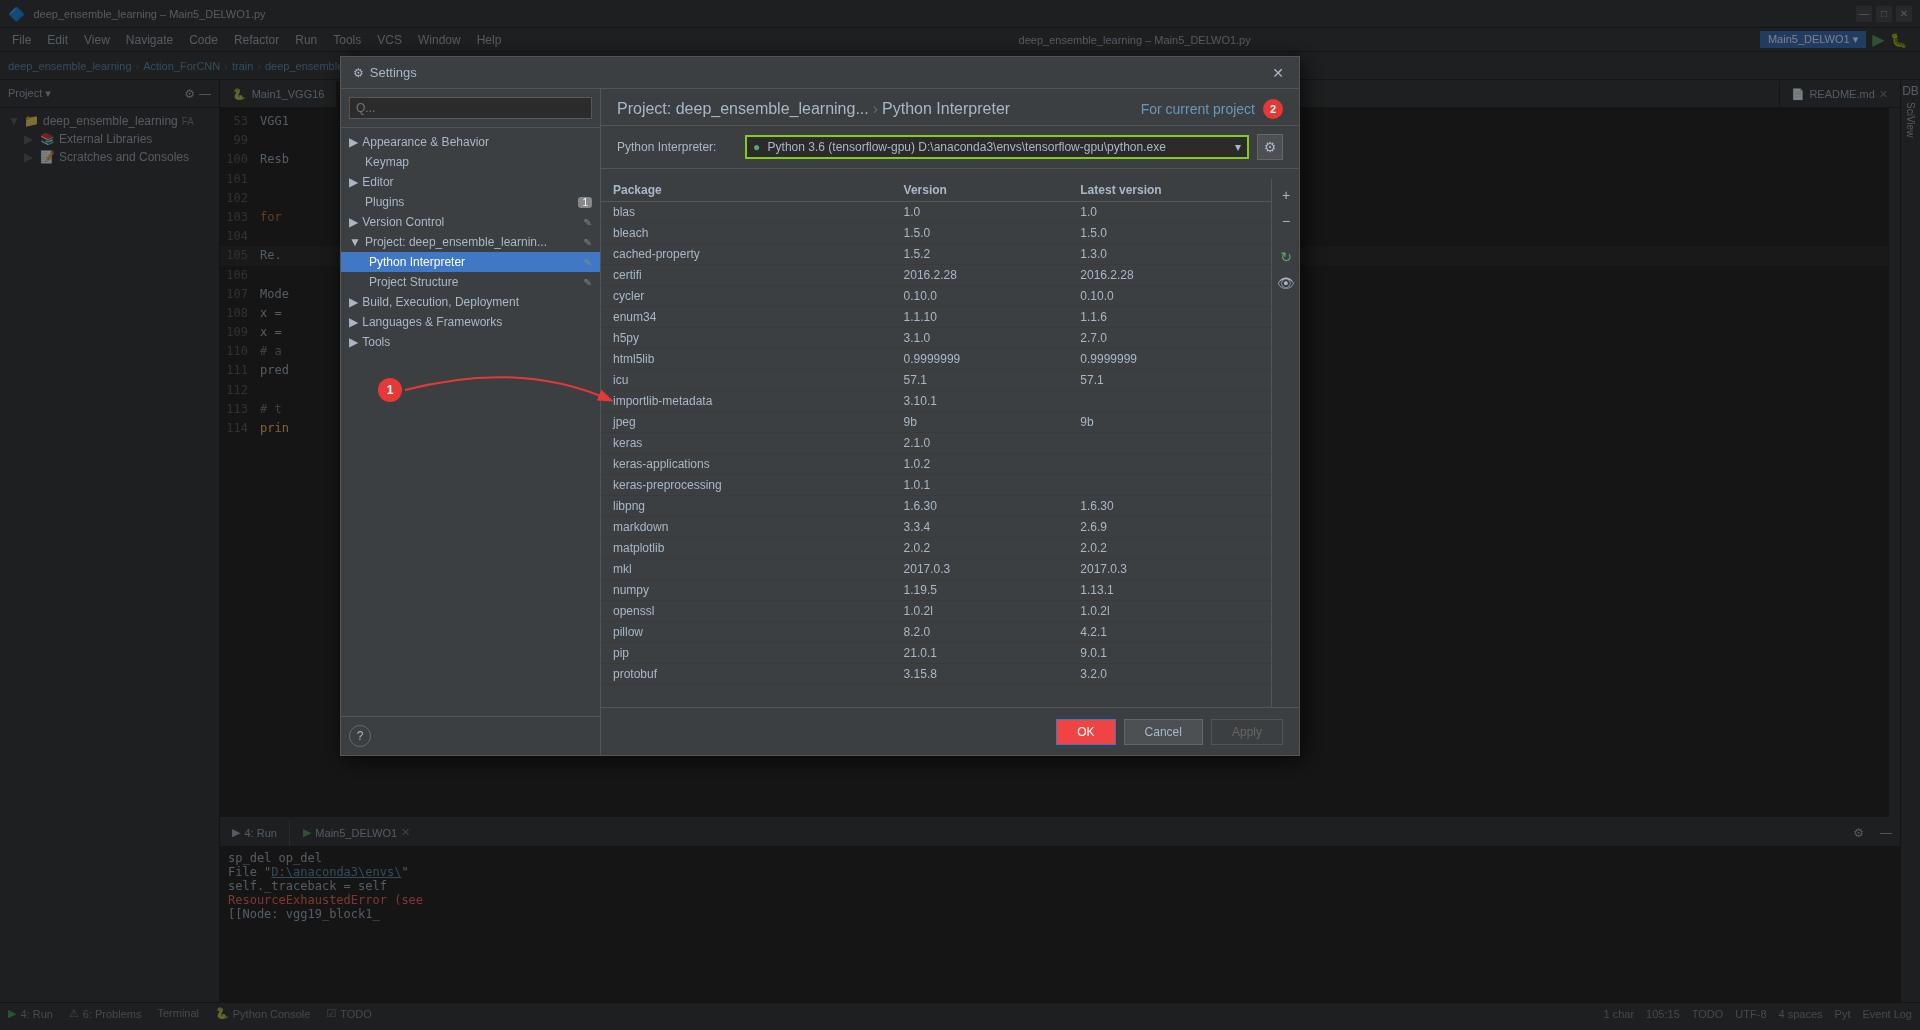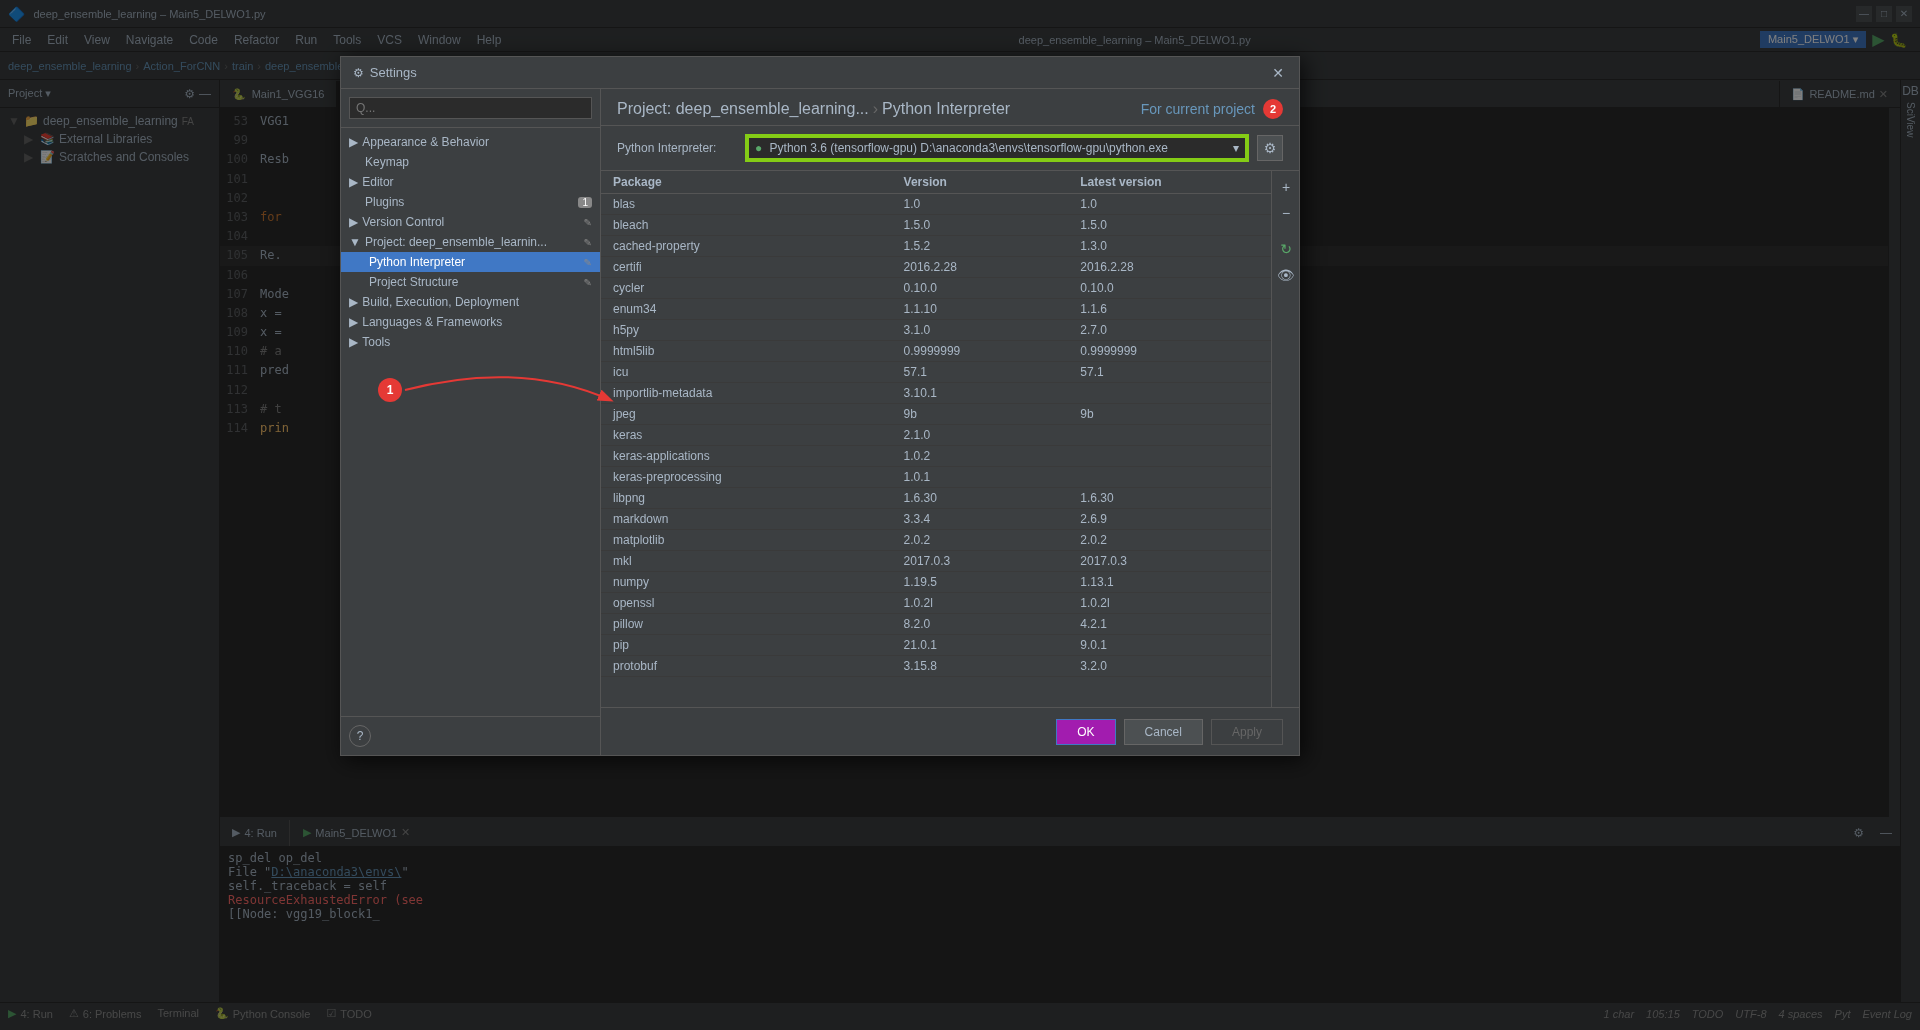--- a/index.html
+++ b/index.html
@@ -260,21 +260,21 @@
       display: flex;
       align-items: center;
       padding: 8px 16px;
       gap: 8px;
       border-bottom: 1px solid #555;
     }
     .interpreter-label { font-size: 12px; color: #a9b7c6; min-width: 120px; }
     .interpreter-select {
       flex: 1;
       background: #2b2b2b;
-      border: 4px solid #84cc16;
+      border: 2px solid #84cc16;
       color: #a9b7c6;
       padding: 3px 6px;
       font-size: 12px;
       display: flex;
       align-items: center;
       justify-content: space-between;
       cursor: pointer;
     }
     .green-dot { color: #59a869; margin-right: 4px; }
     .gear-btn {
@@ -357,21 +357,21 @@
       padding: 0 16px;
       gap: 8px;
     }
     .btn {
       padding: 5px 20px;
       font-size: 12px;
       cursor: pointer;
       border: 1px solid #666;
     }
     .btn-primary {
-      background: #a21caf;
+      background: #ef4444;
       color: white;
       border-color: #4078c5;
     }
     .btn-secondary {
       background: #4c5052;
       color: #a9b7c6;
     }
     .btn-disabled {
       background: #3c3f41;
       color: #666;
@@ -644,21 +644,21 @@
       <span style="cursor:pointer;">Terminal</span>
       <span style="cursor:pointer; display:flex; align-items:center; gap:4px;">
         <span>🐍</span>
         <span>Python Console</span>
       </span>
       <span style="cursor:pointer; display:flex; align-items:center; gap:4px;">
         <span>☑</span>
         <span>TODO</span>
       </span>
     </div>
-    <div style="display:flex; gap:12px; align-items:center;font-style:italic;">
+    <div style="display:flex; gap:12px; align-items:center;">
       <span>1 char</span>
       <span>105:15</span>
       <span>TODO</span>
       <span>UTF-8</span>
       <span>4 spaces</span>
       <span>Pyt</span>
       <span style="cursor:pointer;">Event Log</span>
     </div>
   </div>
 </div>
@@ -765,21 +765,21 @@
           <div class="interpreter-select" style="flex:1; position:relative;">
             <span>
               <span class="green-dot">●</span>
               <span>Python 3.6 (tensorflow-gpu)  D:\anaconda3\envs\tensorflow-gpu\python.exe</span>
             </span>
             <span style="margin-left:8px;">▾</span>
           </div>
           <button class="gear-btn">⚙</button>
         </div>
 
-        <div style="flex:1; display:flex; position:relative; overflow:hidden;">
+        <div style="flex:1; display:flex; position:relative; overflow:hidden;margin-top:10px;">
           <div class="package-table-container" style="flex:1; overflow-y:auto;">
             <table class="package-table">
               <thead>
                 <tr>
                   <th>Package</th>
                   <th>Version</th>
                   <th>Latest version</th>
                 </tr>
               </thead>
               <tbody id="package-tbody">

